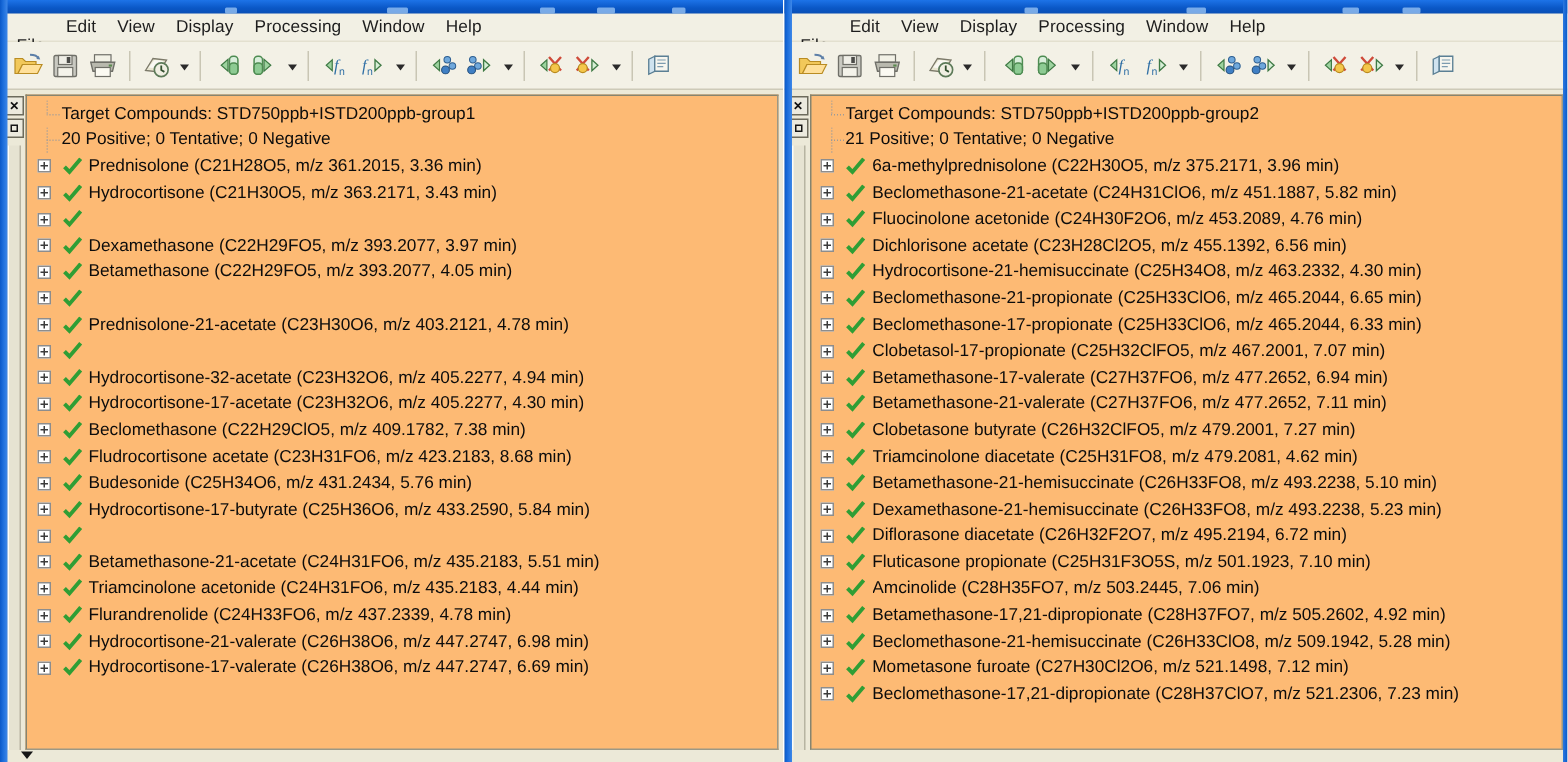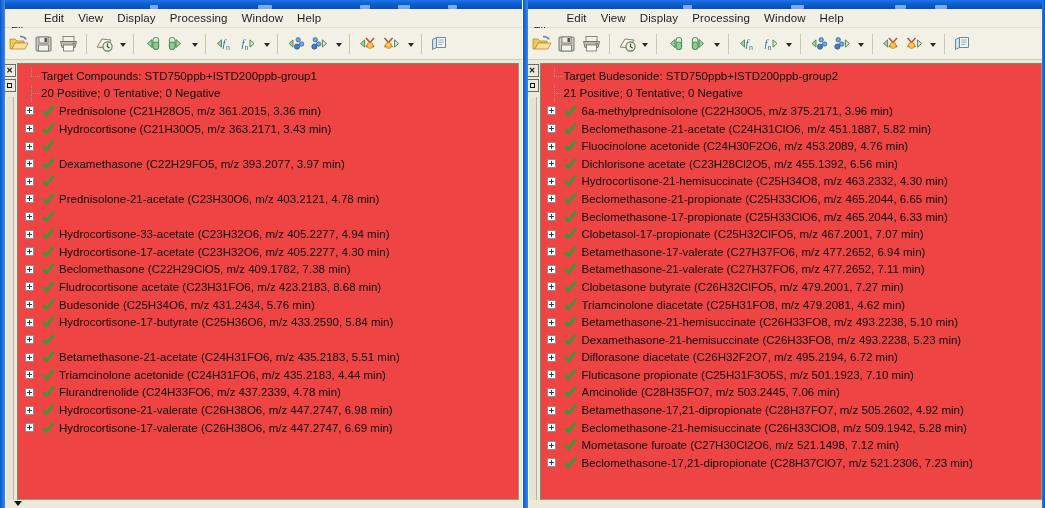--- a/index.html
+++ b/index.html
@@ -116,21 +116,21 @@
   .dockbtn .sq{width:5px;height:5px;border:1px solid #151515;box-sizing:border-box;}
   .dockgrip{
     width:7px;flex:1 1 auto;margin-top:3px;
     border-left:1px solid #fdfdf8;border-right:1px solid #b7b4a2;
     background:#e6e3d2;
   }
 
   
   .treepanel{
     flex:1 1 auto;
-    background:#ef4444;
+    background:#fdba74;
     border:1px solid #9b9885;
     border-top-color:#86846f;
     border-left-color:#86846f;
     margin-bottom:8px;
     overflow:hidden;
     position:relative;
     padding:3px 0 0 0;
     box-sizing:border-box;
   }
 
@@ -412,20 +412,31 @@
           </div>
           <div class="trow">
             <div style="width: 19px; flex: 0 0 auto; display: flex; align-items: center; justify-content: center;">
               <span class="expander"></span>
             </div>
             <span class="check">
               <svg width="13" height="12" viewBox="0 0 13 12">
                 <path d="M1 6.2 L4.3 9.6 L11.8 0.9" fill="none" stroke="#2f9e35" stroke-width="2.6" stroke-linecap="butt"></path>
               </svg>
             </span>
+            <span class="tlabel">Betamethasone (C22H29FO5, m/z 393.2077, 4.05 min)</span>
+          </div>
+          <div class="trow">
+            <div style="width: 19px; flex: 0 0 auto; display: flex; align-items: center; justify-content: center;">
+              <span class="expander"></span>
+            </div>
+            <span class="check">
+              <svg width="13" height="12" viewBox="0 0 13 12">
+                <path d="M1 6.2 L4.3 9.6 L11.8 0.9" fill="none" stroke="#2f9e35" stroke-width="2.6" stroke-linecap="butt"></path>
+              </svg>
+            </span>
           </div>
           <div class="trow">
             <div style="width: 19px; flex: 0 0 auto; display: flex; align-items: center; justify-content: center;">
               <span class="expander"></span>
             </div>
             <span class="check">
               <svg width="13" height="12" viewBox="0 0 13 12">
                 <path d="M1 6.2 L4.3 9.6 L11.8 0.9" fill="none" stroke="#2f9e35" stroke-width="2.6" stroke-linecap="butt"></path>
               </svg>
             </span>
@@ -443,21 +454,21 @@
           </div>
           <div class="trow">
             <div style="width: 19px; flex: 0 0 auto; display: flex; align-items: center; justify-content: center;">
               <span class="expander"></span>
             </div>
             <span class="check">
               <svg width="13" height="12" viewBox="0 0 13 12">
                 <path d="M1 6.2 L4.3 9.6 L11.8 0.9" fill="none" stroke="#2f9e35" stroke-width="2.6" stroke-linecap="butt"></path>
               </svg>
             </span>
-            <span class="tlabel">Hydrocortisone-33-acetate (C23H32O6, m/z 405.2277, 4.94 min)</span>
+            <span class="tlabel">Hydrocortisone-32-acetate (C23H32O6, m/z 405.2277, 4.94 min)</span>
           </div>
           <div class="trow">
             <div style="width: 19px; flex: 0 0 auto; display: flex; align-items: center; justify-content: center;">
               <span class="expander"></span>
             </div>
             <span class="check">
               <svg width="13" height="12" viewBox="0 0 13 12">
                 <path d="M1 6.2 L4.3 9.6 L11.8 0.9" fill="none" stroke="#2f9e35" stroke-width="2.6" stroke-linecap="butt"></path>
               </svg>
             </span>
@@ -731,21 +742,21 @@
             <span class="sq"></span>
           </div>
         <div class="dockgrip"></div>
       </div>
       <div class="treepanel">
           <div class="trow hdrrow">
             <div class="tstub half">
               <span class="vline"></span>
               <span class="hline"></span>
             </div>
-            <span class="tlabel">Target Budesonide: STD750ppb+ISTD200ppb-group2</span>
+            <span class="tlabel">Target Compounds: STD750ppb+ISTD200ppb-group2</span>
           </div>
           <div class="trow hdrrow">
             <div class="tstub">
               <span class="vline"></span>
               <span class="hline"></span>
             </div>
             <span class="tlabel">21 Positive; 0 Tentative; 0 Negative</span>
           </div>
           <div class="trow">
             <div style="width: 19px; flex: 0 0 auto; display: flex; align-items: center; justify-content: center;">

